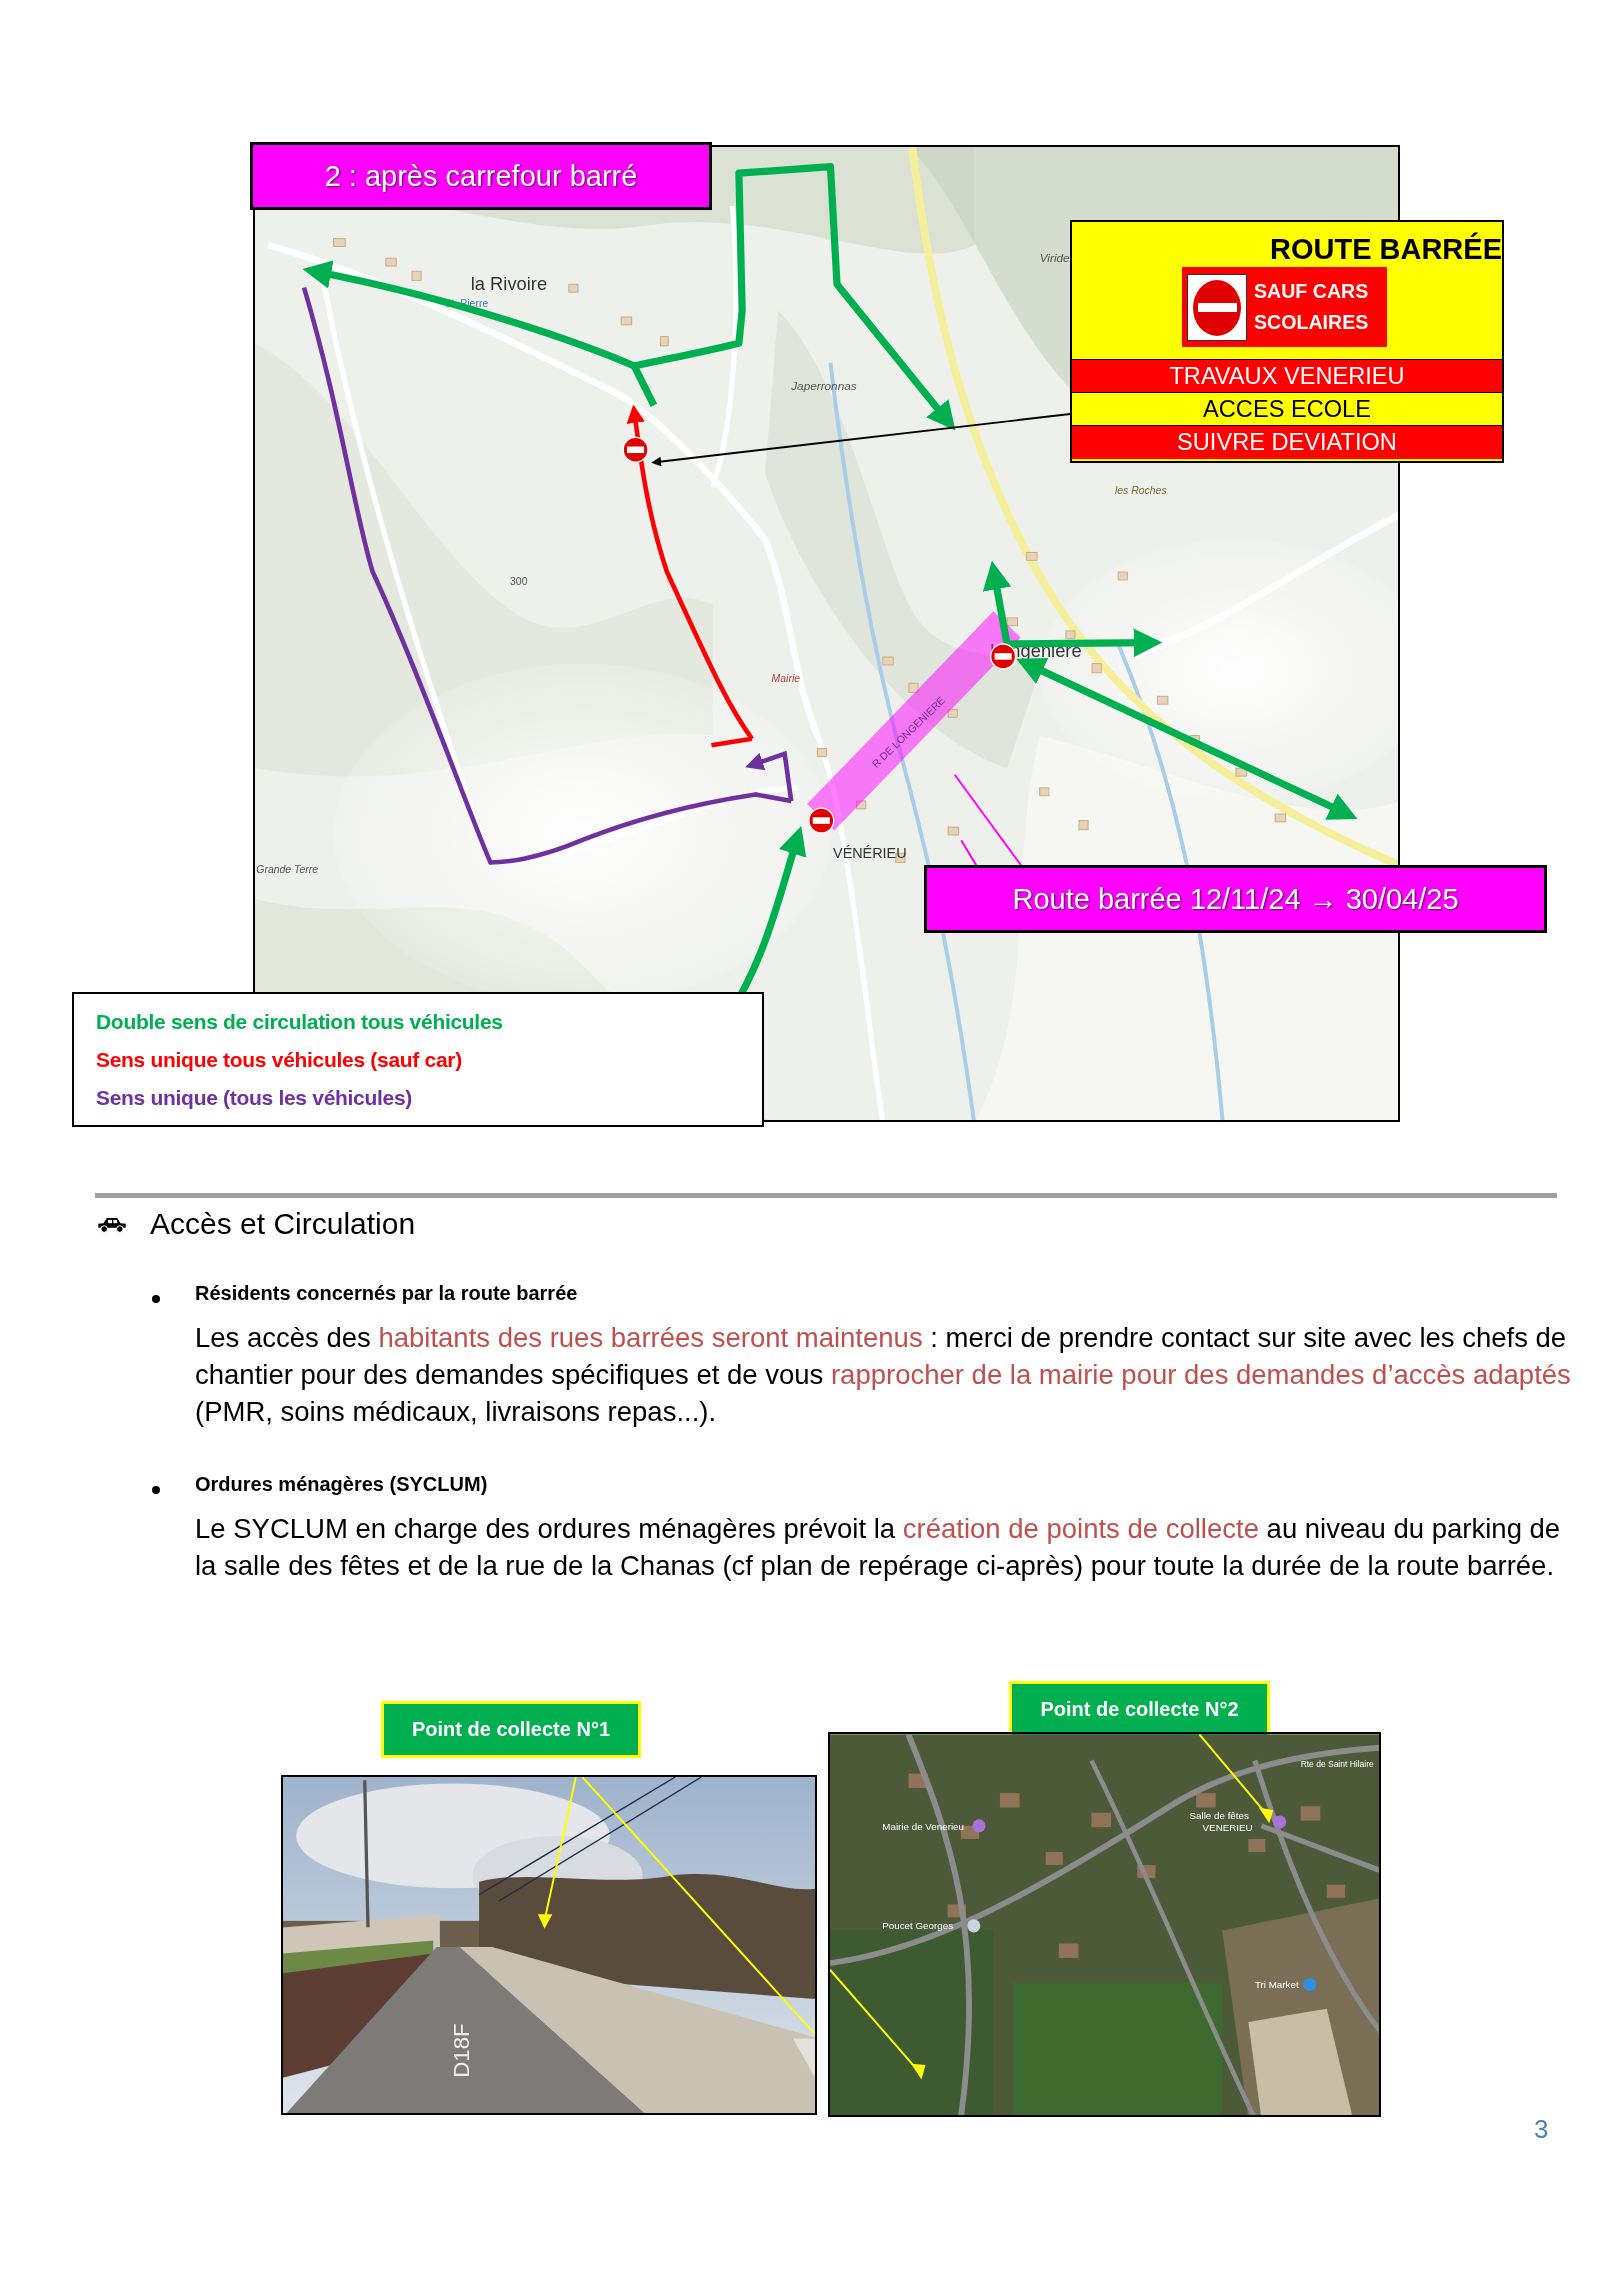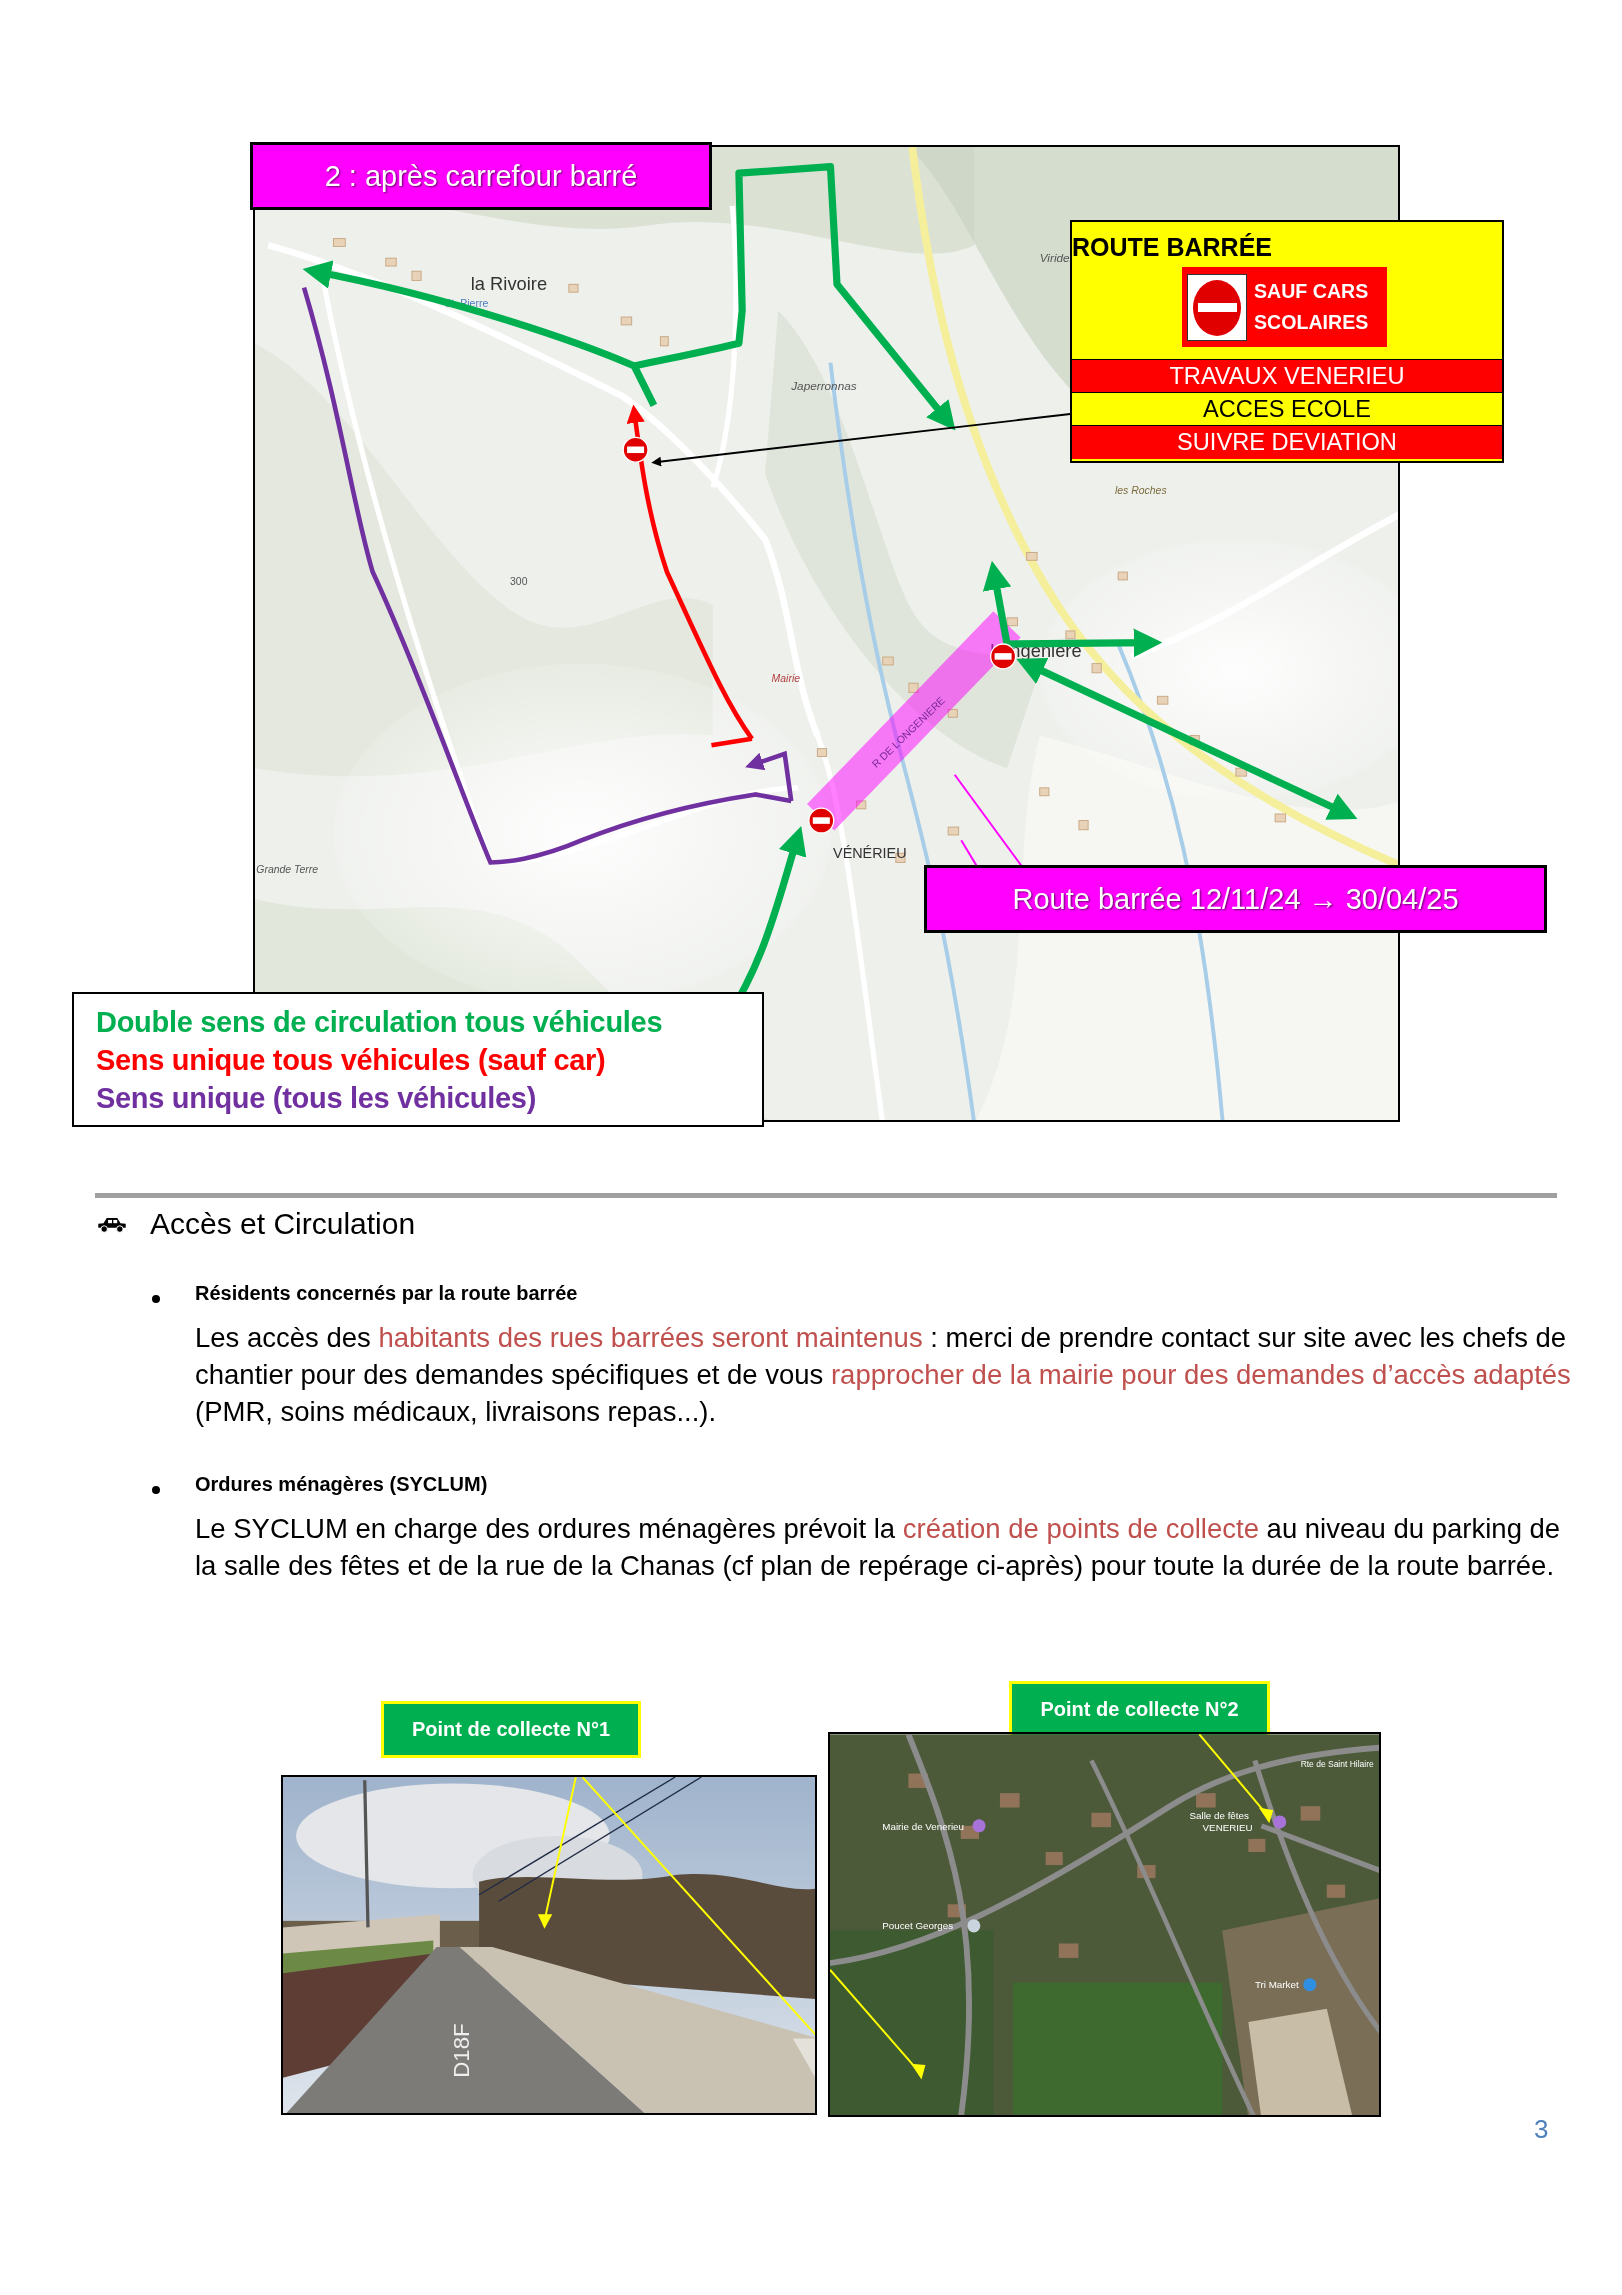--- a/index.html
+++ b/index.html
@@ -7,32 +7,32 @@
 
   
   .map-frame { position:absolute; left:253px; top:145px; width:1147px; height:977px; border:2px solid #000; box-sizing:border-box; overflow:hidden; background:#f2f3f0; }
   .map-frame svg { position:absolute; left:0; top:0; }
 
   .callout-magenta { position:absolute; background:#ff00ff; border:3.3px solid #000; box-sizing:border-box; color:#fff; font-family:"Liberation Sans", sans-serif; font-weight:normal; text-align:center; text-shadow:1.3px 1.3px 2px rgba(0,0,0,0.55); display:flex; align-items:center; justify-content:center; }
   .callout-title { left:250px; top:142px; width:462px; height:68px; font-size:29px; }
   .callout-dates { left:924px; top:865px; width:623px; height:68px; font-size:29px; }
 
   .sign { position:absolute; left:1070px; top:220px; width:434px; height:243px; background:#ffff00; border:2.6px solid #000; box-sizing:border-box; }
-  .sign-title { position:absolute; left:0; right:0; top:10.5px; text-align:left; font-size:25px; font-weight:bold; color:#000; }
+  .sign-title { position:absolute; left:0; right:0; top:10.5px; text-align:right; font-size:29px; font-weight:bold; color:#000; }
   .sign-panel { position:absolute; left:110px; top:45px; width:205px; height:80px; background:#ff0000; }
   .sign-panel-icon { position:absolute; left:5.2px; top:7.2px; width:60px; height:67px; background:#fff; border:1.3px solid #333; box-sizing:border-box; display:flex; align-items:center; justify-content:center; }
   .no-entry { width:48px; height:56px; border-radius:50%; background:#e00000; position:relative; }
   .no-entry::after { content:""; position:absolute; left:4.6px; right:4.6px; top:23.6px; height:9.2px; background:#fff; }
   .sign-panel-text { position:absolute; left:72px; top:9.2px; color:#fff; font-weight:bold; font-size:19.6px; line-height:31px; }
   .sign-band { position:absolute; left:0; right:0; height:33px; text-align:center; font-weight:normal; font-size:23.6px; line-height:33px; }
   .band-red { background:#ff0000; color:#fff; border-top:1.3px solid #000; }
   .band-yellow { background:#ffff00; color:#000; border-top:1.3px solid #000; }
 
   .legend { position:absolute; left:72px; top:992px; width:692px; height:135px; background:#fff; border:2px solid #000; box-sizing:border-box; padding:9.2px 0 0 22px; }
-  .legend-line { font-size:29px; font-weight:bold; line-height:38px; white-space:nowrap; letter-spacing:-0.3px; }
+  .legend-line { font-size:21px; font-weight:bold; line-height:38px; white-space:nowrap; letter-spacing:-0.3px; }
 
   
   .rule { position:absolute; left:95px; top:1193px; width:1462px; height:4.6px; background:#a0a0a0; }
   .section-heading { position:absolute; left:97px; top:1207px; font-size:30px; font-weight:normal; display:flex; align-items:center; gap:23px; }
   .car-icon { width:30px; height:17px; }
 
   .bullet-block { position:absolute; left:152px; width:1406px; }
   .bullet-dot { position:absolute; left:0; top:13px; width:7.9px; height:7.9px; border-radius:50%; background:#000; }
   .bullet-title { position:absolute; left:43px; top:0; font-size:20px; font-weight:bold; white-space:nowrap; }
   .bullet-body { position:absolute; left:43px; top:37px; width:1380px; font-size:27.5px; line-height:37px; }

